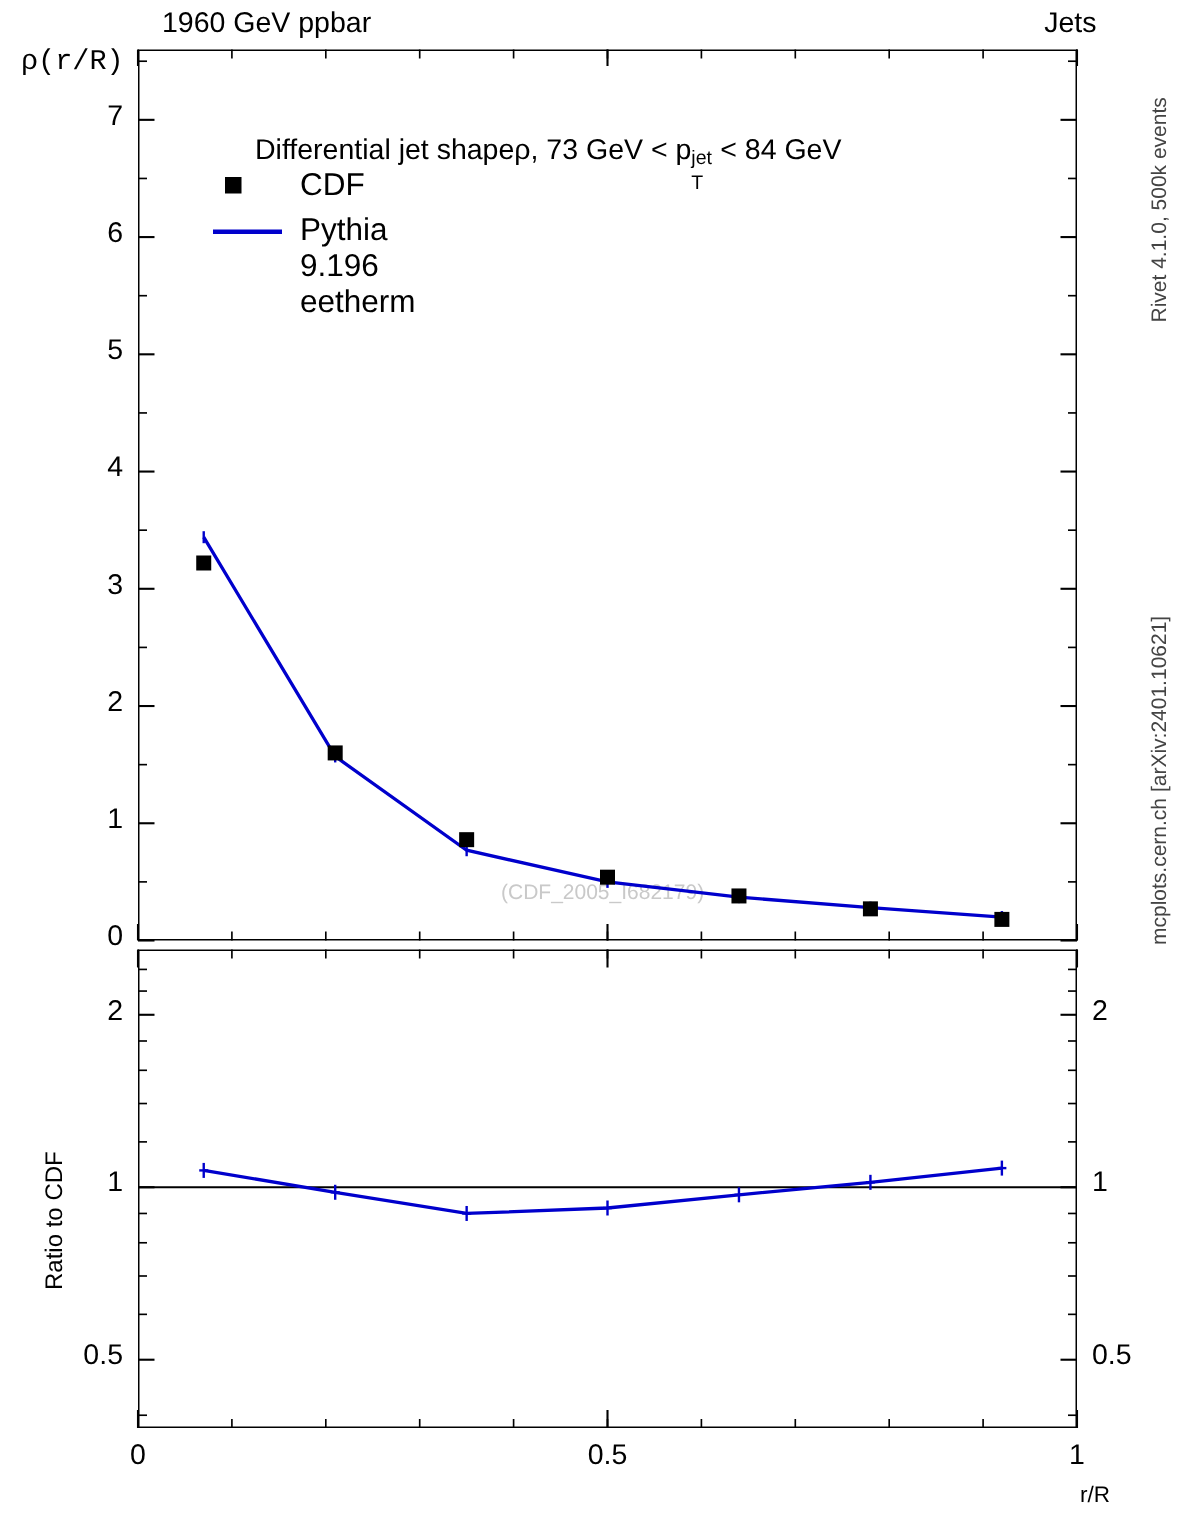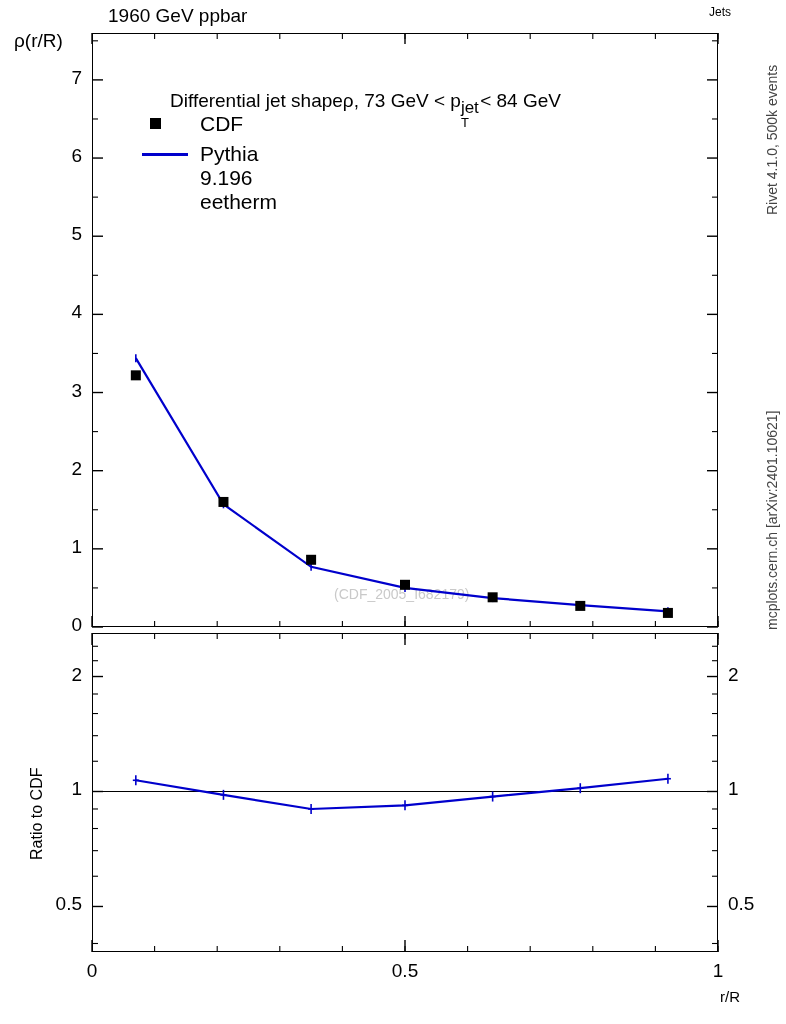--- a/index.html
+++ b/index.html
@@ -9,21 +9,21 @@
     font-family:"Liberation Sans", sans-serif;
     color:#000;
     overflow:hidden;
   }
   #root{position:relative;width:786px;height:1024px;}
 
   .txt{position:absolute;white-space:nowrap;}
 
   
   #hdr-left{left:108px;top:5px;font-size:19px;}
-  #hdr-right{right:55px;top:5px;font-size:12px;text-align:right;}
+  #hdr-right{right:55px;top:5px;font-size:19px;text-align:right;}
 
   
   .vert{
     position:absolute;
     transform-origin:left top;
     transform:rotate(-90deg);
     font-size:14px;
     color:#555;
     white-space:nowrap;
   }
@@ -42,21 +42,21 @@
     border:1.6px solid #000;
     box-sizing:border-box;
     background:#fff;
   }
 
   svg{position:absolute;left:0;top:0;overflow:visible;}
 
   
   #plot-title{left:170px;top:62px;font-size:19px;margin-top:28px;}
   #ylabel-main{
-    position:absolute;left:14px;top:30px;font-size:19px;
+    position:absolute;left:14px;top:30px;font-size:19px;font-family:Liberation Mono, monospace;
   }
   #ylabel-ratio{
     position:absolute;
     transform-origin:left top;
     transform:rotate(-90deg);
     left:28px;top:860px;font-size:16px;
   }
   #xlabel{right:46px;top:988px;font-size:15px;}
 
   
@@ -85,21 +85,21 @@
 
   <div class="vert" id="v1">Rivet 4.1.0, 500k events</div>
   <div class="vert" id="v2">mcplots.cern.ch [arXiv:2401.10621]</div>
 
   <div id="ylabel-main">ρ(r/R)</div>
 
   <div id="main-frame"></div>
 
   <div class="txt" id="plot-title">
     <span>Differential jet shapeρ, 73 GeV &lt; p</span><span style="display:inline-block;position:relative;width:14px;">
-      <span style="position:absolute;left:0;top:-9px;font-size:17px;">jet</span>
+      <span style="position:absolute;left:0;top:-9px;font-size:13px;">jet</span>
       <span style="position:absolute;left:0;top:8px;font-size:13px;">T</span>
     </span><span> &lt; 84 GeV</span>
   </div>
 
   <div id="legend">
     <div class="leg-row">
       <span class="leg-marker"></span>
       <span class="leg-label">CDF</span>
     </div>
     <div class="leg-row">

